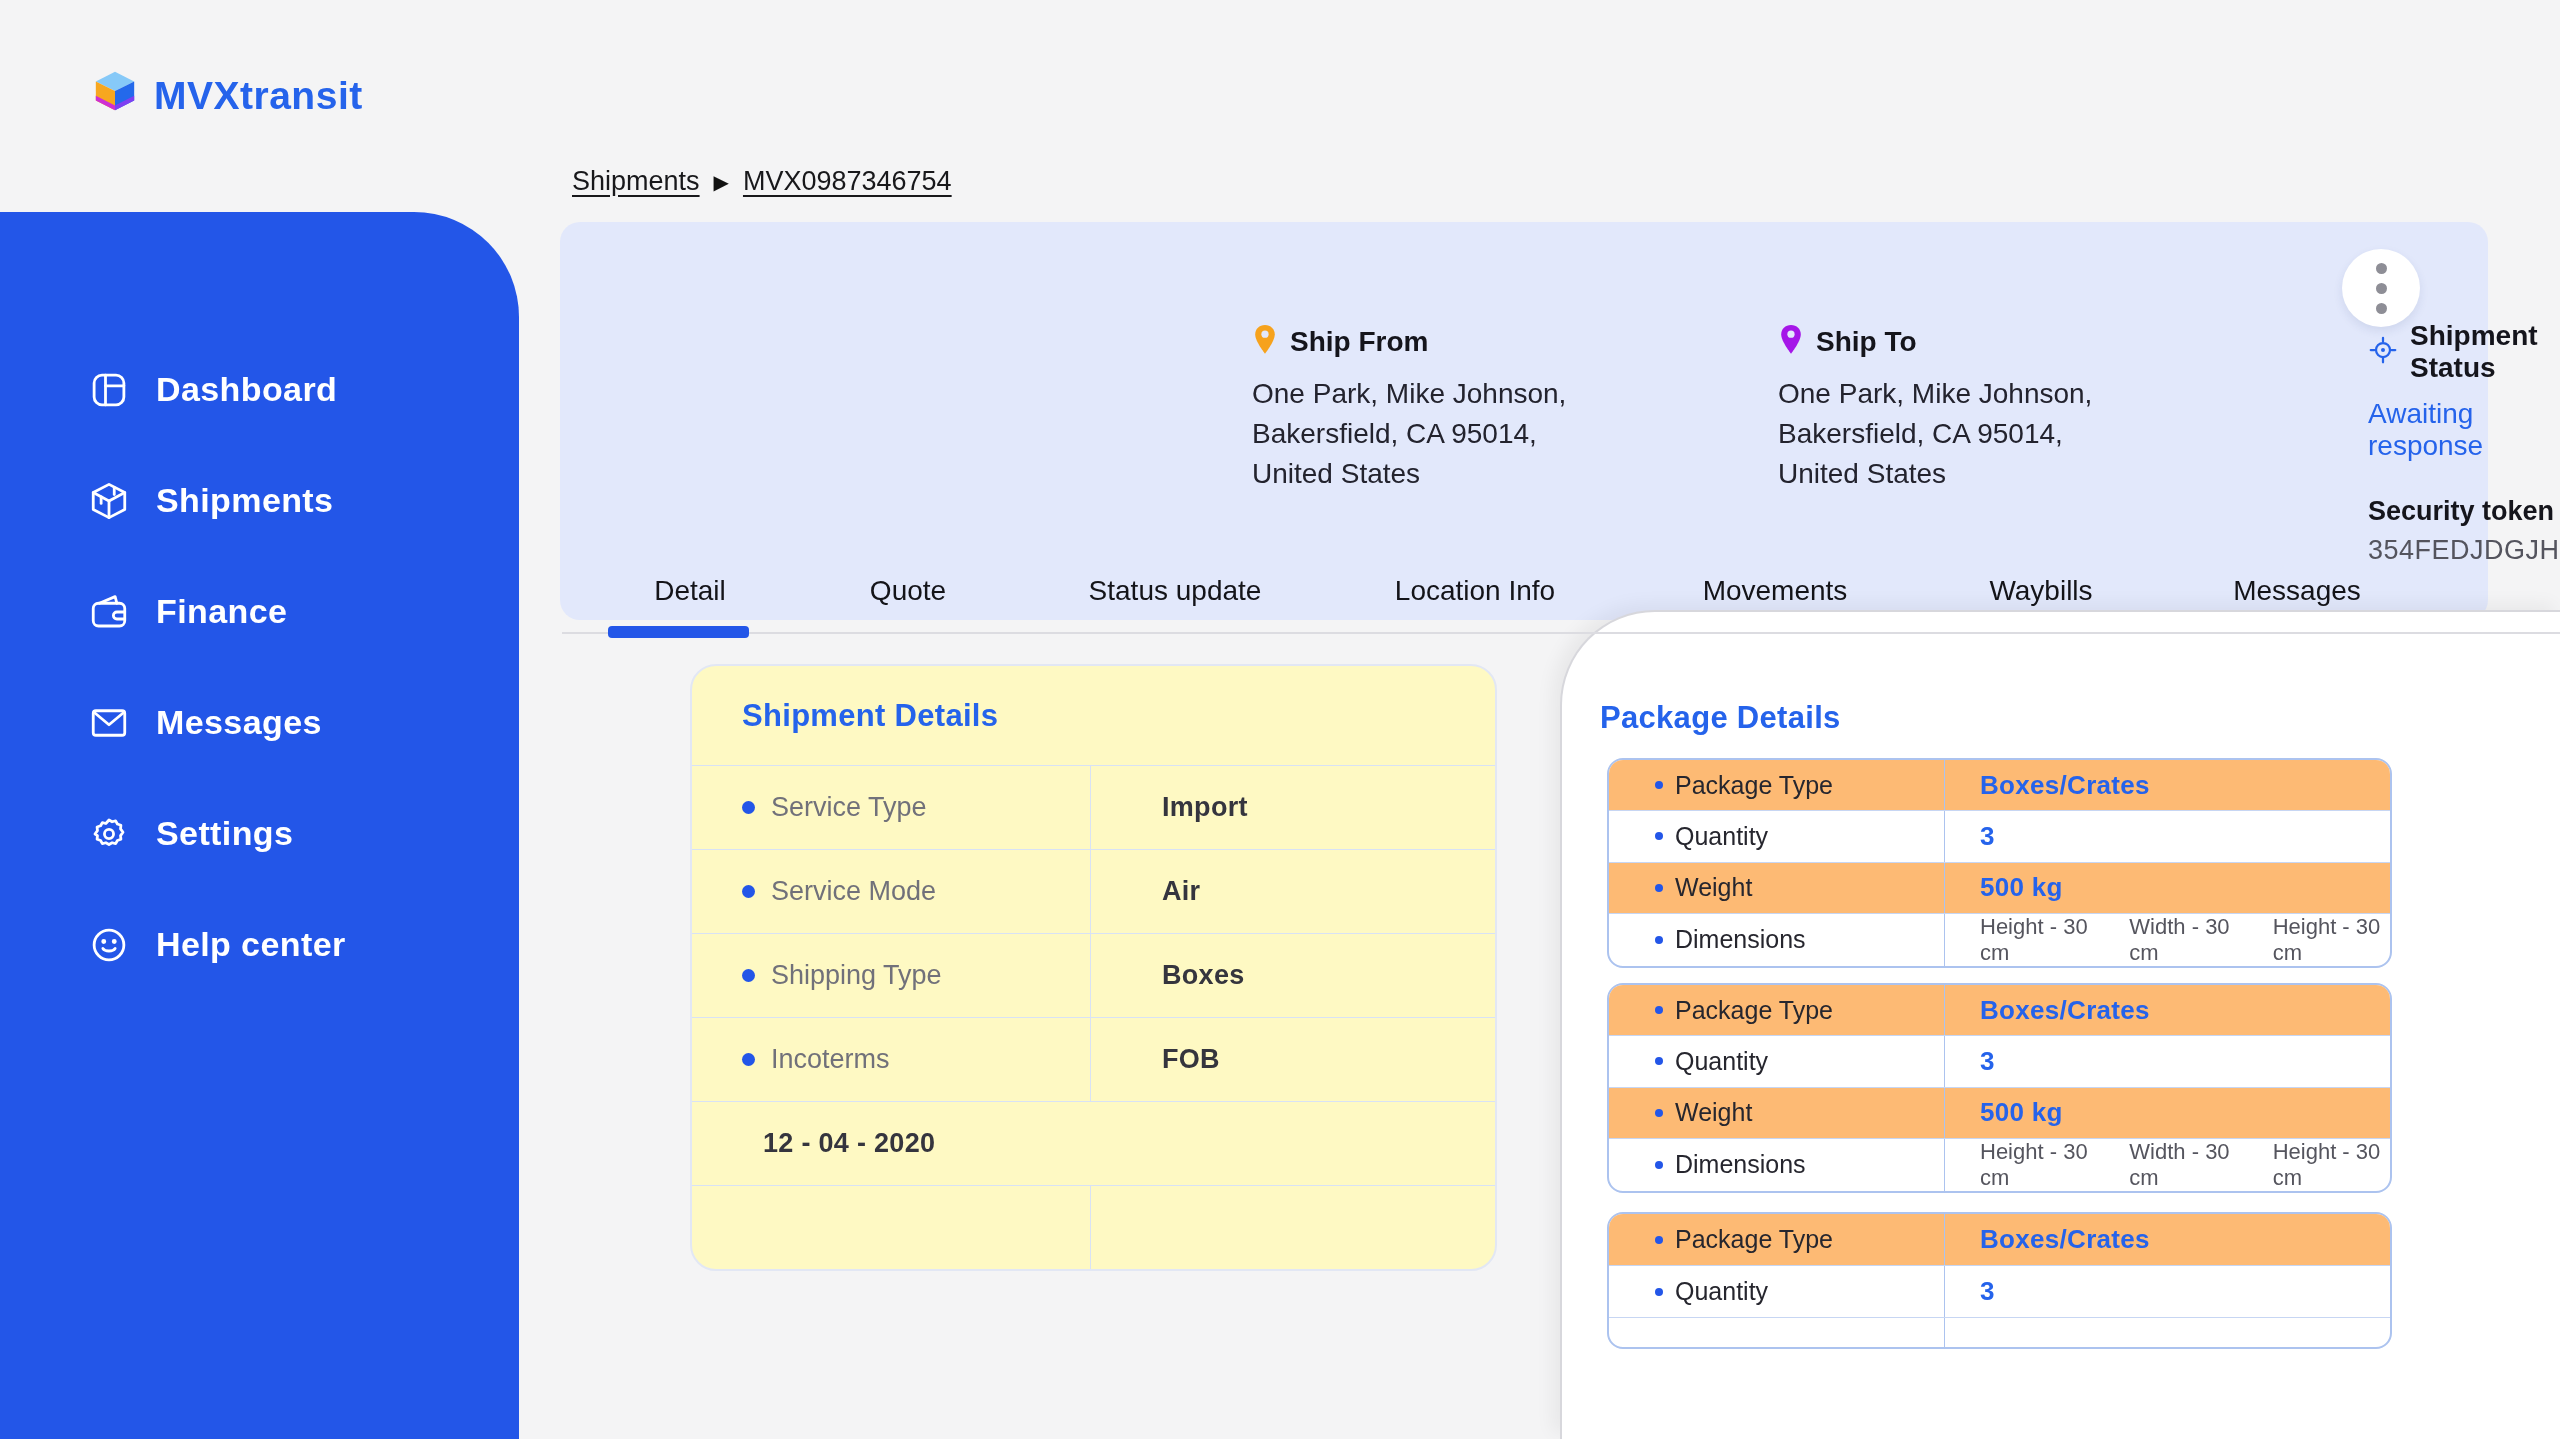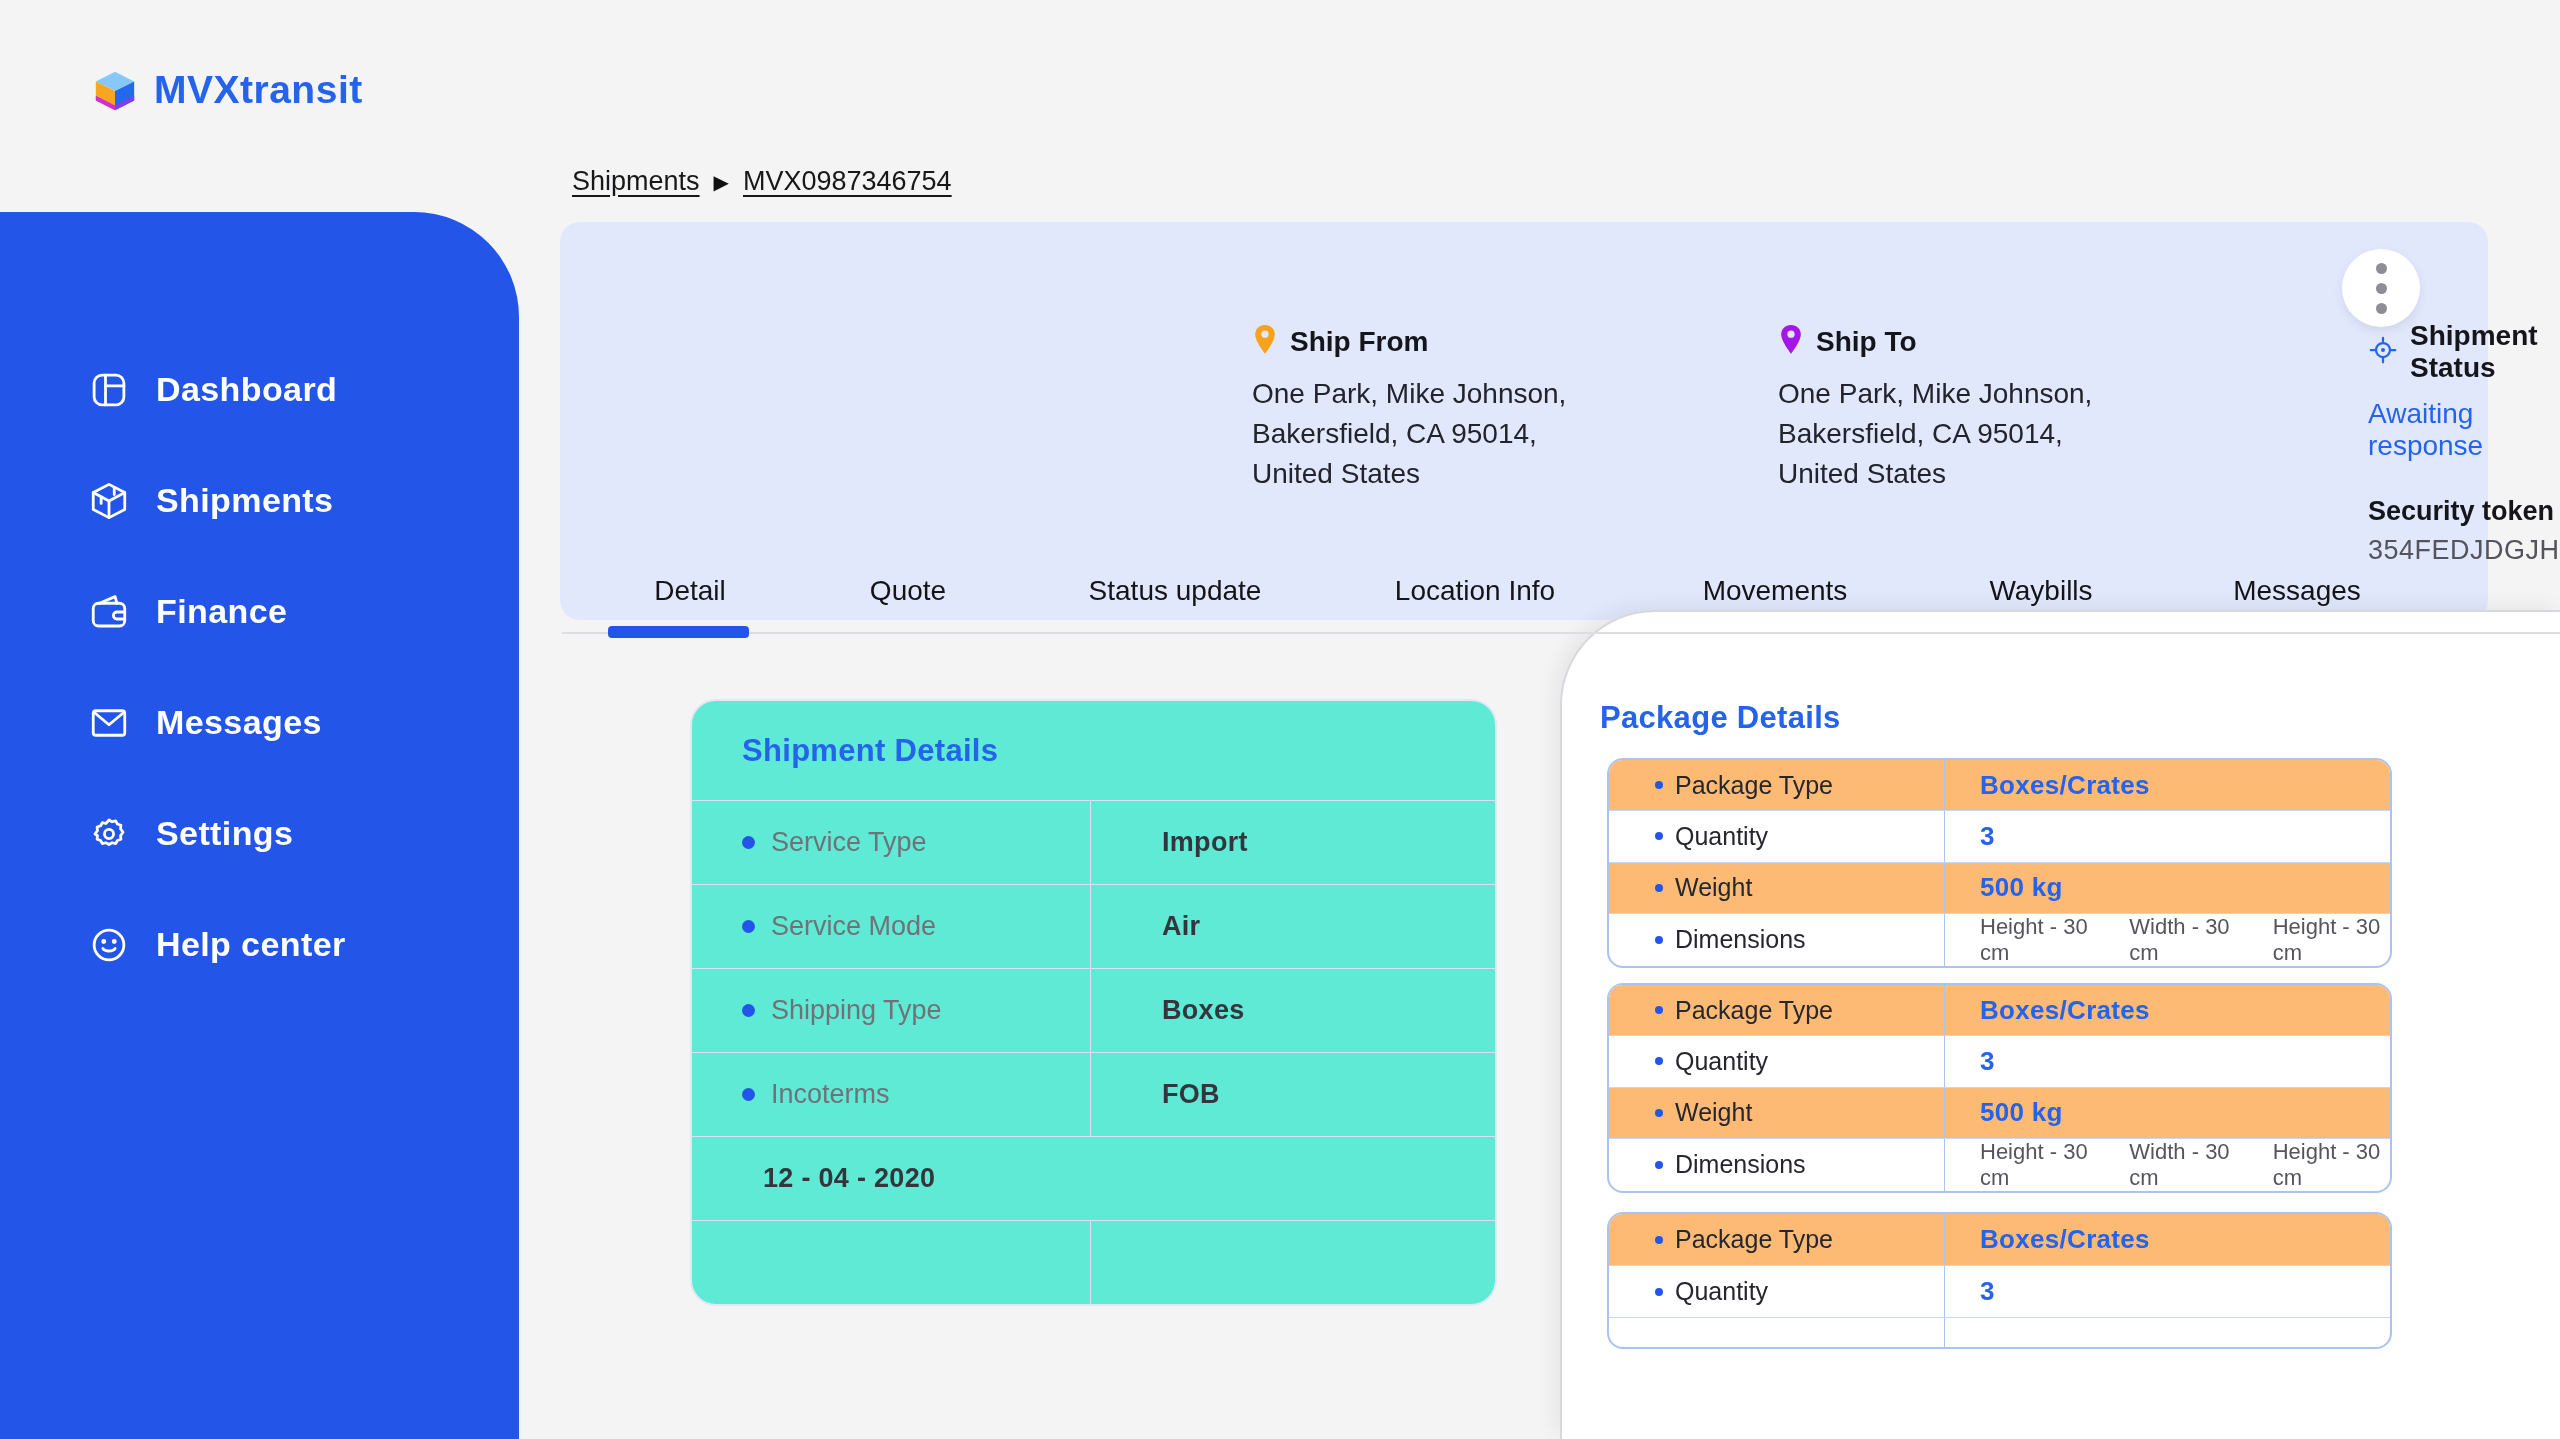--- a/index.html
+++ b/index.html
@@ -5,21 +5,21 @@
   * { margin:0; padding:0; box-sizing:border-box; }
   html,body { width:2560px; height:1439px; }
   body {
     font-family:"Liberation Sans", sans-serif;
     background:#F4F4F5;
     position:relative;
     overflow:hidden;
     color:#1E1E28;
   }
   
-  .logo { position:absolute; left:92px; top:68px; display:flex; align-items:flex-start; gap:16px; }
+  .logo { position:absolute; left:92px; top:68px; display:flex; align-items:flex-end; gap:16px; }
   .logo-text { font-size:39px; font-weight:bold; color:#2563EB; letter-spacing:0.5px; }
 
   
   .sidebar {
     position:absolute; left:0; top:212px; width:519px; height:1227px;
     background:#2356E8; border-top-right-radius:105px;
   }
   .nav { position:absolute; top:122px; left:0; right:0; }
   .nav-item {
     height:111px; display:flex; align-items:center; gap:26px; padding-left:88px;
@@ -66,22 +66,22 @@
   .sheet {
     position:absolute; left:1560px; top:610px; width:1002px; height:829px;
     background:#FFFFFF; border-top-left-radius:95px;
     border-top:2px solid #D7D7DC; border-left:2px solid #D7D7DC;
     box-shadow:-8px -6px 18px rgba(0,0,0,0.05);
     z-index:2;
   }
 
   
   .ship-card {
-    position:absolute; left:690px; top:699px; width:807px; height:607px;
-    background:#5eead4; border:2px solid #E2E7F4; border-radius:26px;
+    position:absolute; left:690px; top:664px; width:807px; height:607px;
+    background:#fef9c3; border:2px solid #E2E7F4; border-radius:26px;
     z-index:1; overflow:hidden; display:flex; flex-direction:column;
   }
   .ship-title-row { height:100px; display:flex; align-items:center; padding-left:50px; border-bottom:1px solid #D8E2F5; }
   .panel-title { font-size:31px; font-weight:bold; color:#2563EB; letter-spacing:0.3px; }
   .ship-row { height:84px; display:flex; border-bottom:1px solid #D8E2F5; }
   .ship-row.last { border-bottom:none; flex:1; }
   .ship-cell-l { width:399px; border-right:1px solid #D8E2F5; display:flex; align-items:center; padding-left:50px; gap:16px; }
   .ship-cell-r { flex:1; display:flex; align-items:center; padding-left:71px; }
   .dot-lg { width:13px; height:13px; border-radius:50%; background:#2356E8; flex:0 0 13px; }
   .ship-label { font-size:27px; color:#71717A; }

